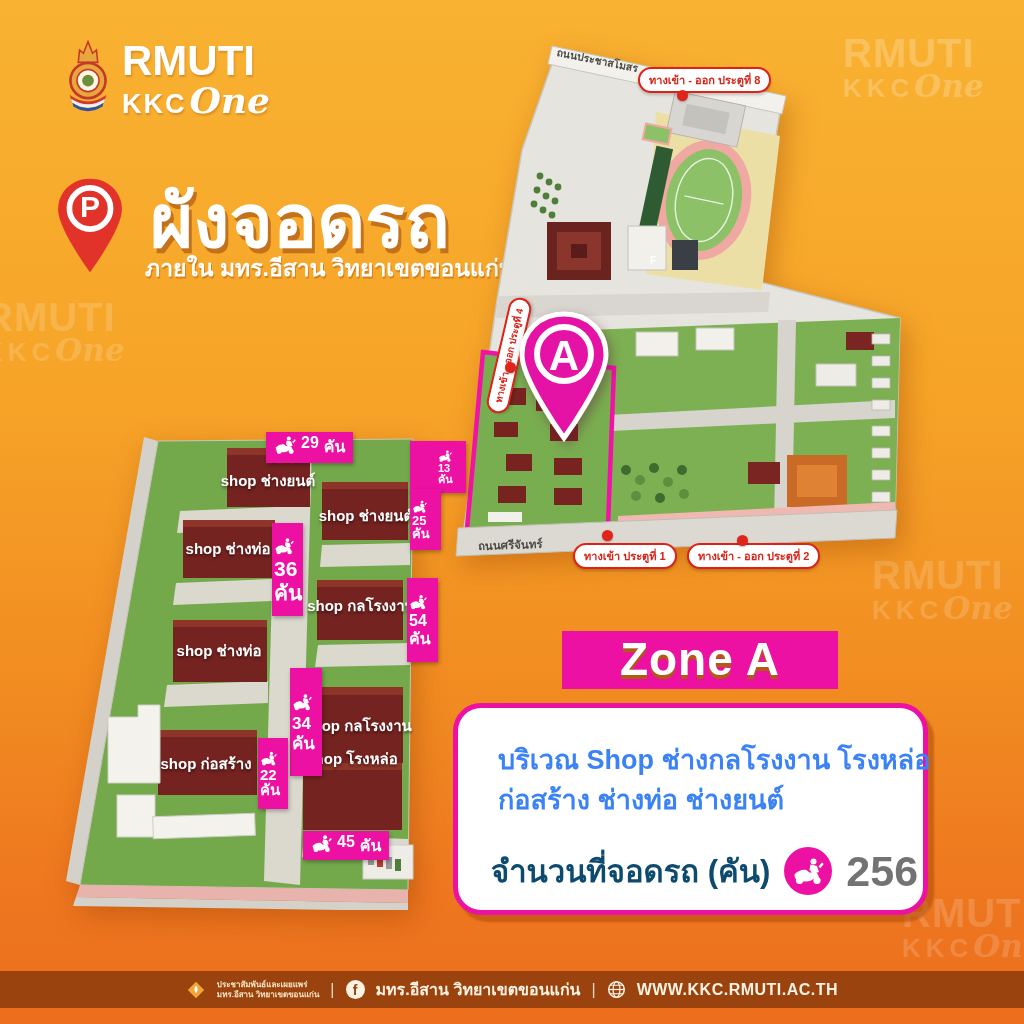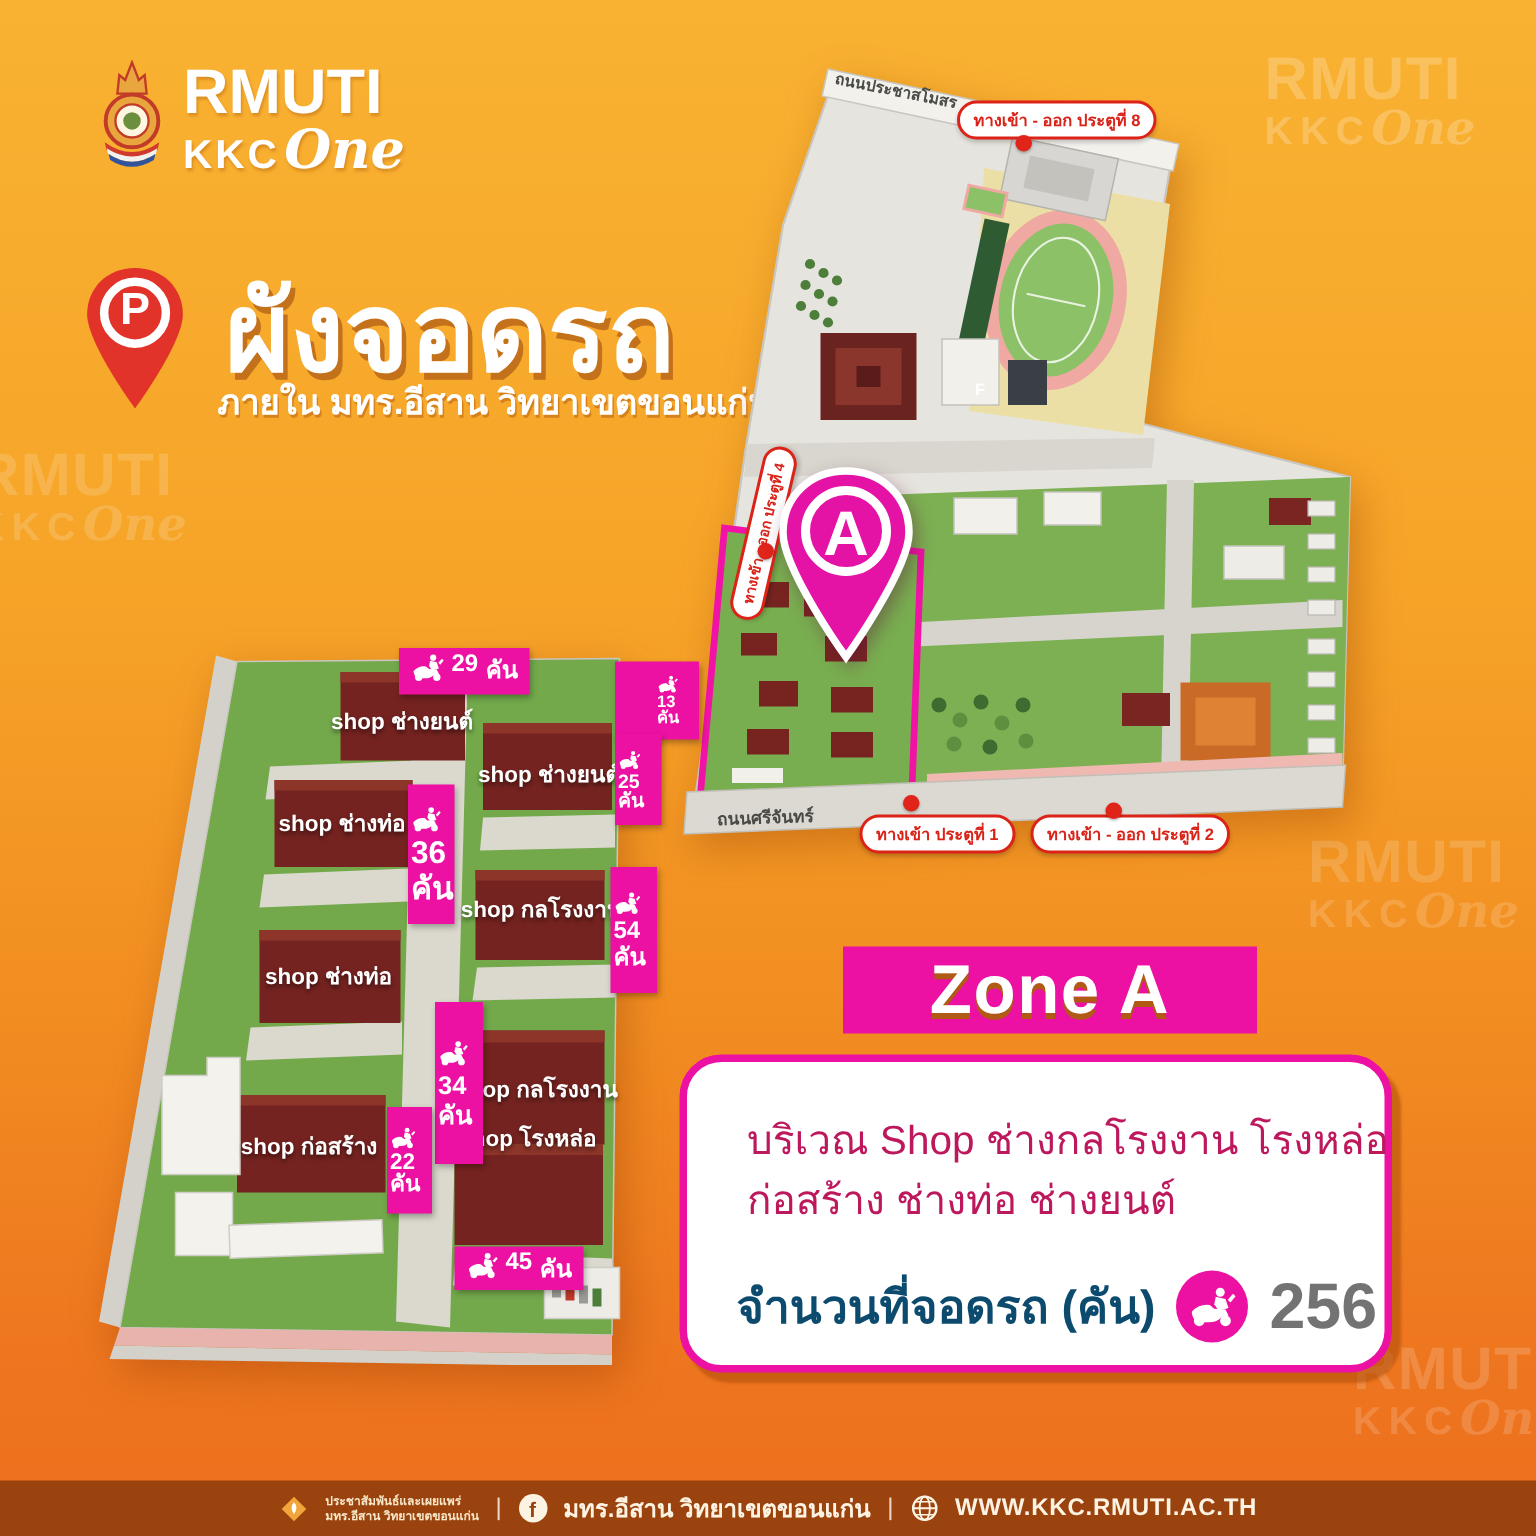--- a/index.html
+++ b/index.html
@@ -39,27 +39,27 @@
   .pill{position:absolute;background:#EC11A2;color:#fff;font-weight:bold;display:flex;
         justify-content:center;box-shadow:1px 2px 4px rgba(0,0,0,.3);}
   .pill.h{flex-direction:row;gap:5px;padding:2px 8px;}
   .pill.v{flex-direction:column;line-height:1.03;padding:4px 2px;}
   .pill svg{flex:0 0 auto;}
   
   .zoneA{left:562px;top:631px;width:276px;height:58px;background:#EC11A2;color:#fff;font-size:46px;
          font-weight:800;text-align:center;line-height:56px;letter-spacing:1px;text-shadow:0 4px 0 #B05A16;}
   .infobox{left:453px;top:703px;width:475px;height:212px;background:#fff;border:5px solid #EC11A2;
            border-radius:28px;box-sizing:border-box;box-shadow:6px 7px 2px rgba(172,74,10,.55);}
-  .infobox .desc{position:absolute;left:40px;color:#be185d;font-weight:normal;font-size:27px;white-space:nowrap;}
+  .infobox .desc{position:absolute;left:40px;color:#3b82f6;font-weight:bold;font-size:27px;white-space:nowrap;}
   .total-row{position:absolute;left:33px;top:138px;display:flex;align-items:center;gap:14px;}
   .total-label{color:#0c4a6e;font-weight:700;font-size:31px;white-space:nowrap;}
   .total-badge{width:48px;height:48px;border-radius:50%;background:#EC11A2;display:flex;align-items:center;justify-content:center;}
   .total-value{color:#737373;font-weight:800;font-size:43px;}
   
-  .footer{left:0;bottom:0;width:1024px;height:37px;background:#9B430E;display:flex;align-items:center;
+  .footer{left:0;bottom:16px;width:1024px;height:37px;background:#9B430E;display:flex;align-items:center;
           justify-content:center;gap:11px;color:#FDF3E3;}
   .footer .sep{font-size:16px;opacity:.85;}
   .pr-block{font-size:8px;line-height:1.25;font-weight:bold;color:#F8E8C9;text-align:left;}
   .fb-circle{width:19px;height:19px;border-radius:50%;background:#FDF3E3;color:#9B430E;font-weight:800;
              font-size:14px;display:flex;align-items:center;justify-content:center;line-height:1;}
   .f-label{font-size:16px;font-weight:bold;white-space:nowrap;}
   .f-web{font-size:16px;font-weight:800;letter-spacing:.5px;white-space:nowrap;}
 </style>
 </head>
 <body>

